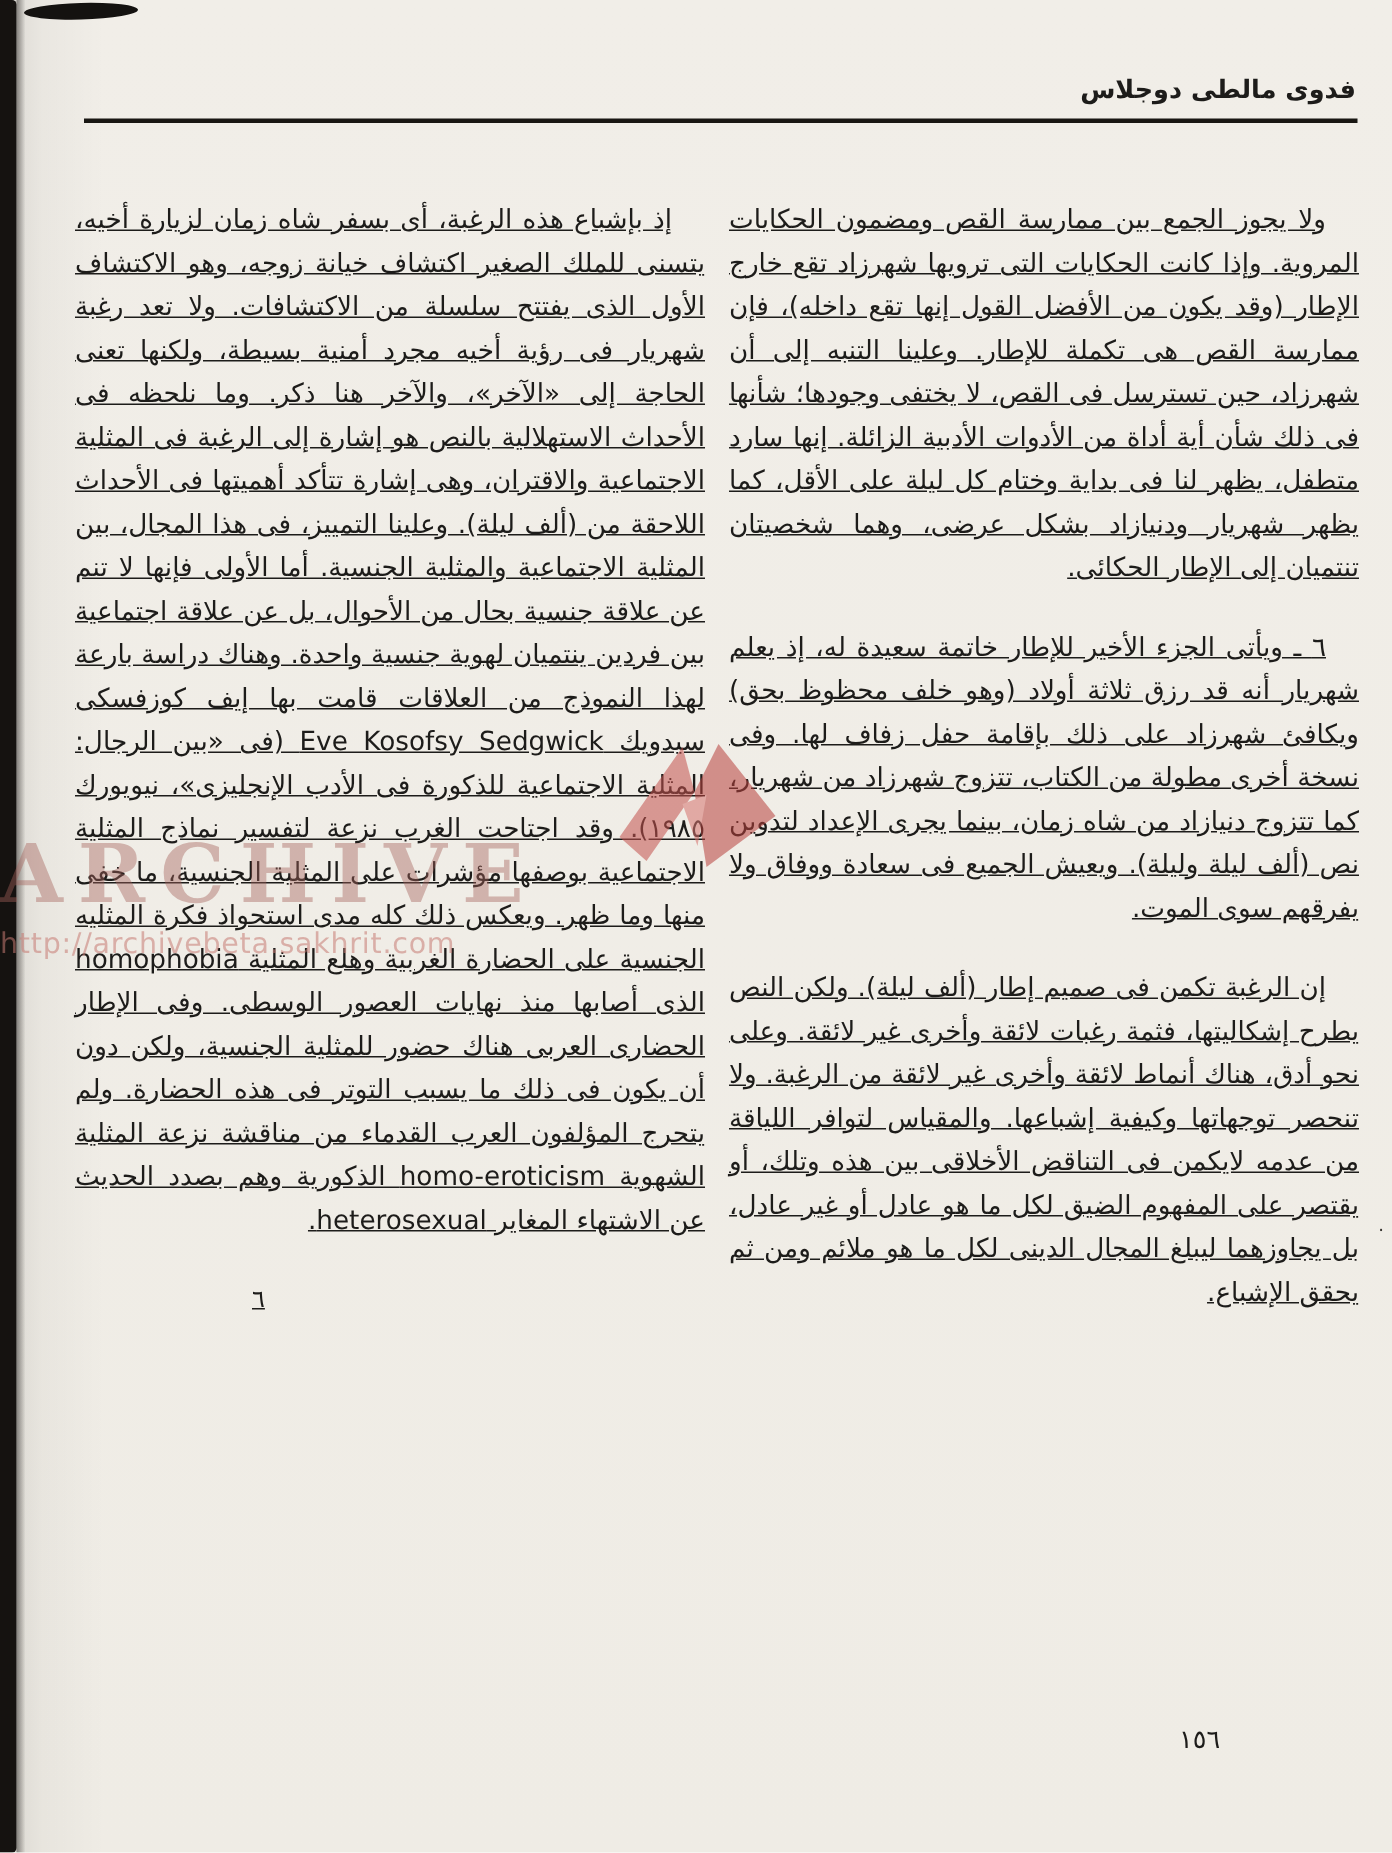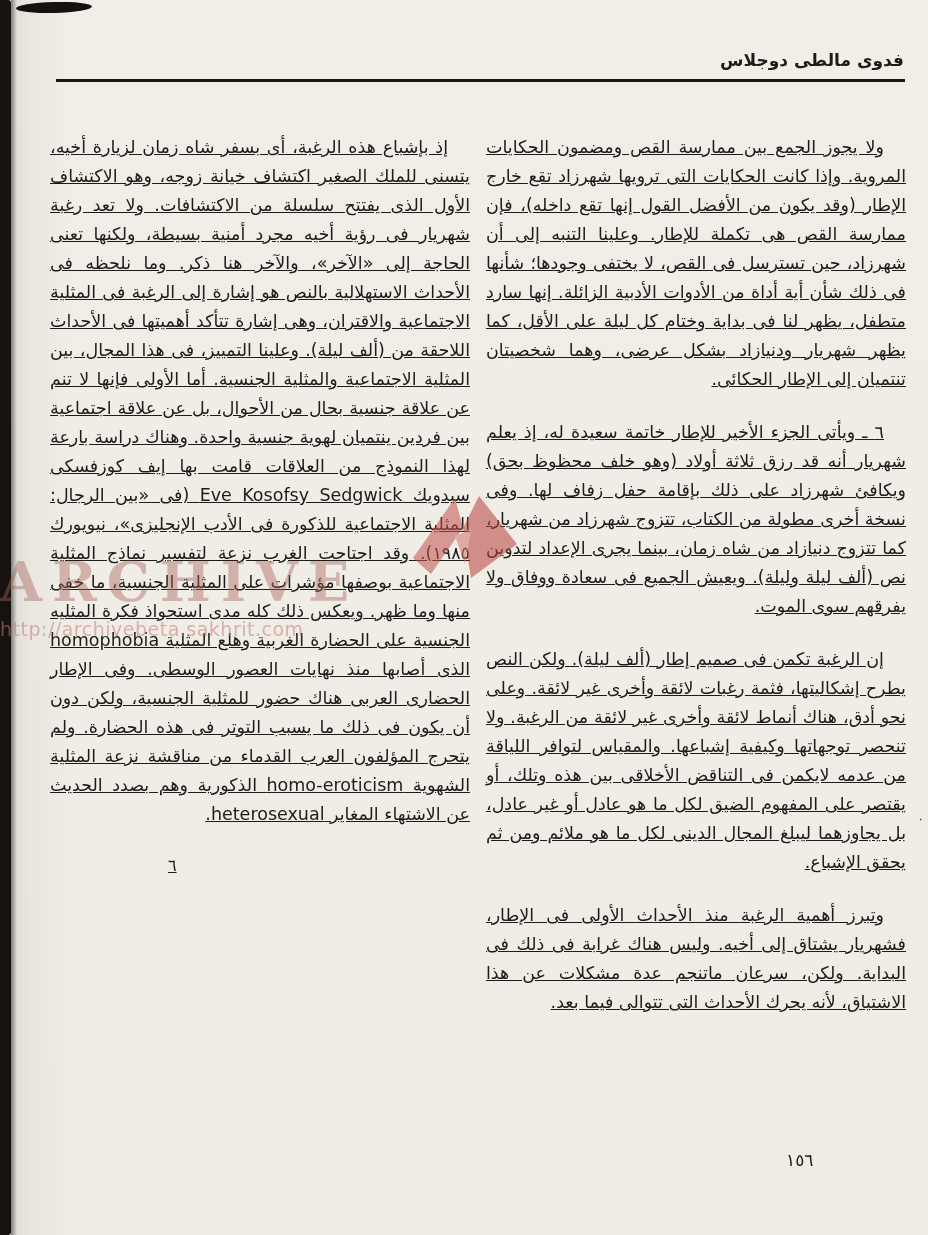--- a/index.html
+++ b/index.html
@@ -86,21 +86,20 @@
 <div class="scan-blob"></div>
 
 <div class="running-header" dir="rtl">فدوى مالطى دوجلاس</div>
 <div class="header-rule"></div>
 
 <main class="text-area" dir="rtl">
   <section class="col">
     <p>ولا يجوز الجمع بين ممارسة القص ومضمون الحكايات المروية. وإذا كانت الحكايات التى ترويها شهرزاد تقع خارج الإطار (وقد يكون من الأفضل القول إنها تقع داخله)، فإن ممارسة القص هى تكملة للإطار. وعلينا التنبه إلى أن شهرزاد، حين تسترسل فى القص، لا يختفى وجودها؛ شأنها فى ذلك شأن أية أداة من الأدوات الأدبية الزائلة. إنها سارد متطفل، يظهر لنا فى بداية وختام كل ليلة على الأقل، كما يظهر شهريار ودنيازاد بشكل عرضى، وهما شخصيتان تنتميان إلى الإطار الحكائى.</p>
     <p>٦ ـ ويأتى الجزء الأخير للإطار خاتمة سعيدة له، إذ يعلم شهريار أنه قد رزق ثلاثة أولاد (وهو خلف محظوظ بحق) ويكافئ شهرزاد على ذلك بإقامة حفل زفاف لها. وفى نسخة أخرى مطولة من الكتاب، تتزوج شهرزاد من شهريار، كما تتزوج دنيازاد من شاه زمان، بينما يجرى الإعداد لتدوين نص (ألف ليلة وليلة). ويعيش الجميع فى سعادة ووفاق ولا يفرقهم سوى الموت.</p>
     <p>إن الرغبة تكمن فى صميم إطار (ألف ليلة). ولكن النص يطرح إشكاليتها، فثمة رغبات لائقة وأخرى غير لائقة. وعلى نحو أدق، هناك أنماط لائقة وأخرى غير لائقة من الرغبة. ولا تنحصر توجهاتها وكيفية إشباعها. والمقياس لتوافر اللياقة من عدمه لايكمن فى التناقض الأخلاقى بين هذه وتلك، أو يقتصر على المفهوم الضيق لكل ما هو عادل أو غير عادل، بل يجاوزهما ليبلغ المجال الدينى لكل ما هو ملائم ومن ثم يحقق الإشباع.</p>
-    <p>وتبرز أهمية الرغبة منذ الأحداث الأولى فى الإطار، فشهريار يشتاق إلى أخيه. وليس هناك غرابة فى ذلك فى البداية. ولكن، سرعان ماتنجم عدة مشكلات عن هذا الاشتياق، لأنه يحرك الأحداث التى تتوالى فيما بعد.</p>
   </section>
   <section class="col">
     <p>إذ بإشباع هذه الرغبة، أى بسفر شاه زمان لزيارة أخيه، يتسنى للملك الصغير اكتشاف خيانة زوجه، وهو الاكتشاف الأول الذى يفتتح سلسلة من الاكتشافات. ولا تعد رغبة شهريار فى رؤية أخيه مجرد أمنية بسيطة، ولكنها تعنى الحاجة إلى «الآخر»، والآخر هنا ذكر. وما نلحظه فى الأحداث الاستهلالية بالنص هو إشارة إلى الرغبة فى المثلية الاجتماعية والاقتران، وهى إشارة تتأكد أهميتها فى الأحداث اللاحقة من (ألف ليلة). وعلينا التمييز، فى هذا المجال، بين المثلية الاجتماعية والمثلية الجنسية. أما الأولى فإنها لا تنم عن علاقة جنسية بحال من الأحوال، بل عن علاقة اجتماعية بين فردين ينتميان لهوية جنسية واحدة. وهناك دراسة بارعة لهذا النموذج من العلاقات قامت بها إيف كوزفسكى سيدويك Eve Kosofsy Sedgwick (فى «بين الرجال: المثلية الاجتماعية للذكورة فى الأدب الإنجليزى»، نيويورك ١٩٨٥). وقد اجتاحت الغرب نزعة لتفسير نماذج المثلية الاجتماعية بوصفها مؤشرات على المثلية الجنسية، ما خفى منها وما ظهر. ويعكس ذلك كله مدى استحواذ فكرة المثليه الجنسية على الحضارة الغربية وهلع المثلية homophobia الذى أصابها منذ نهايات العصور الوسطى. وفى الإطار الحضارى العربى هناك حضور للمثلية الجنسية، ولكن دون أن يكون فى ذلك ما يسبب التوتر فى هذه الحضارة. ولم يتحرج المؤلفون العرب القدماء من مناقشة نزعة المثلية الشهوية homo-eroticism الذكورية وهم بصدد الحديث عن الاشتهاء المغاير heterosexual.</p>
     <p class="section-mark">٦</p>
   </section>
 </main>
 
 <div class="watermark">
   <svg class="wm-logo" width="118" height="92" viewBox="0 0 118 92" aria-hidden="true">
     <polygon points="8,64 50,4 58,34 26,80" fill="#c4524e"></polygon>

